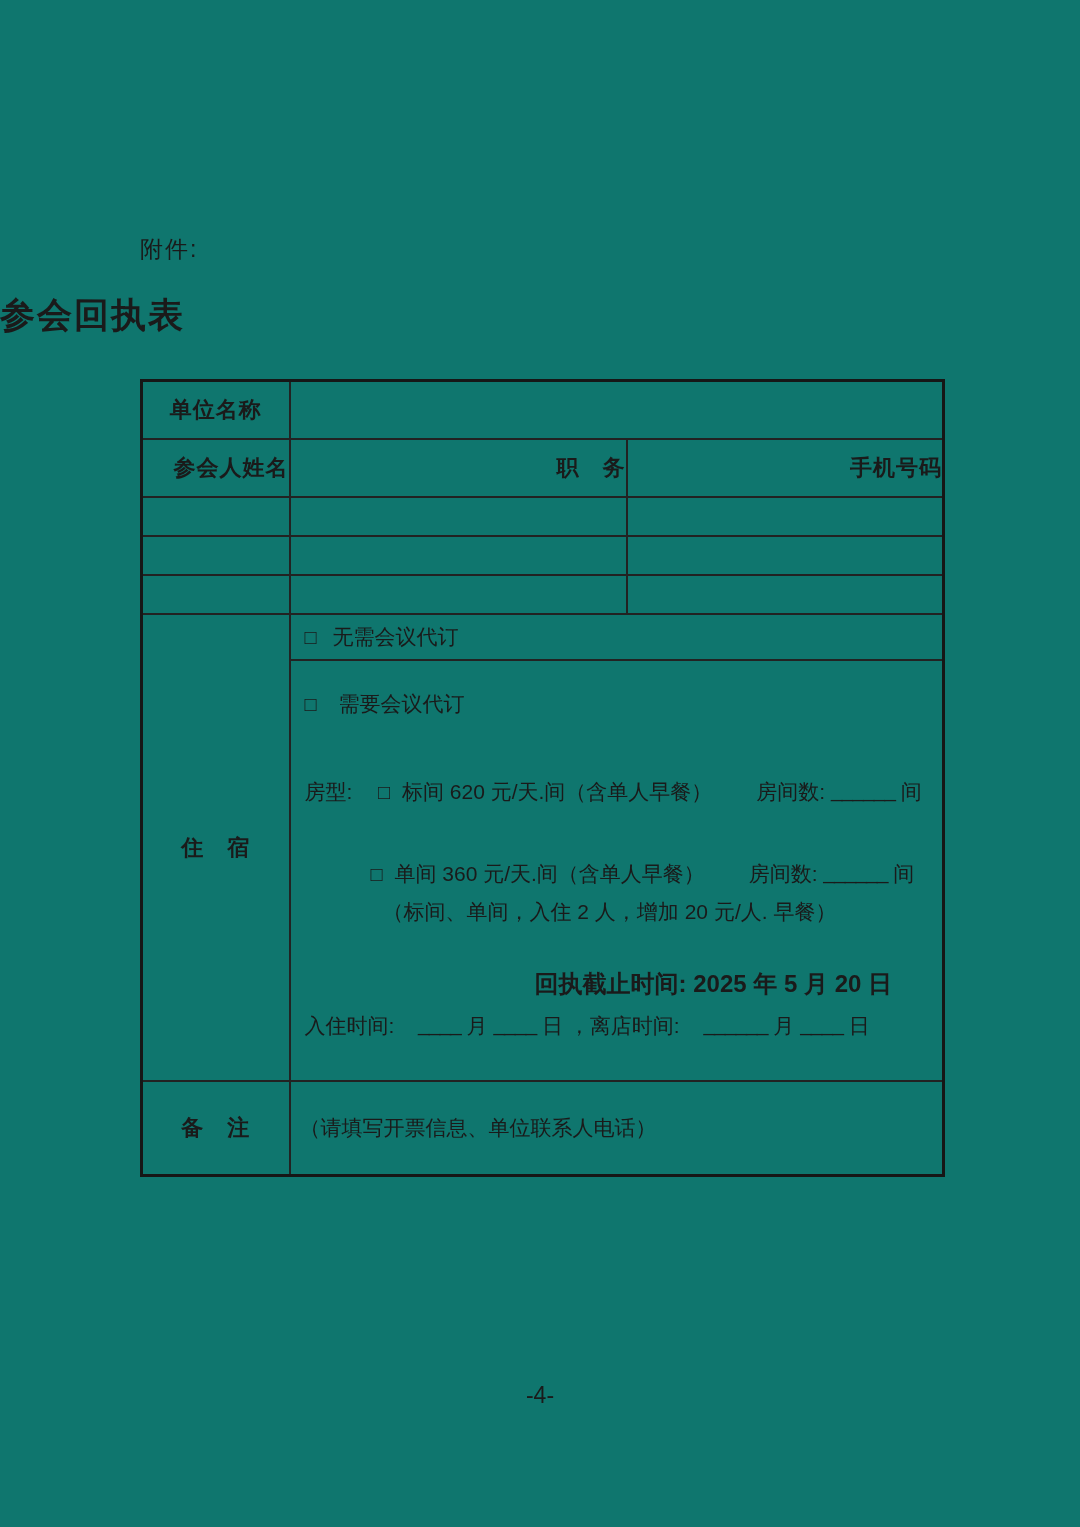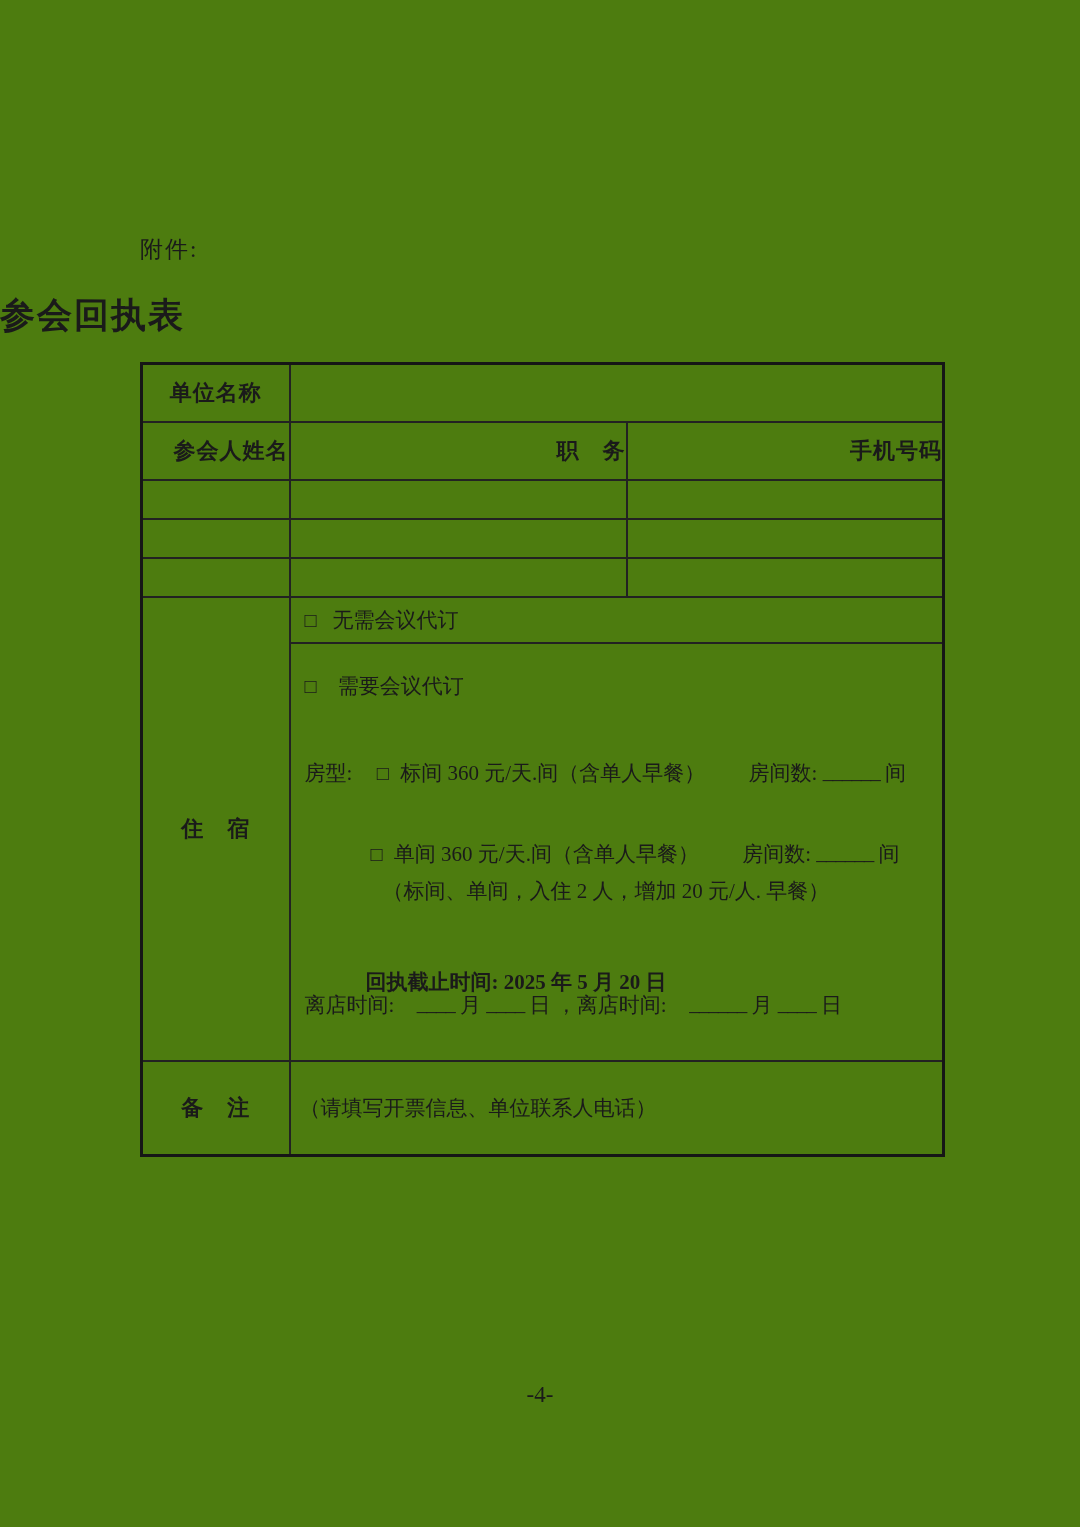--- a/index.html
+++ b/index.html
@@ -1,33 +1,33 @@
 <!DOCTYPE html>
 <html><head>
 <meta charset="utf-8">
 <style>
   html,body{margin:0;padding:0;background:#ffffff;}
   .page{
     position:relative;
     width:1080px;height:1527px;
-    background:#4d7c0f;
-    font-family:Liberation Serif, serif;
+    background:#0f766e;
+    font-family:Liberation Sans, sans-serif;
     color:#1a1a1a;
     overflow:hidden;
   }
   .attachment{
     position:absolute;left:140px;top:234px;
     font-size:23px;letter-spacing:2px;
   }
   .doc-title{
     position:absolute;left:0;top:292px;width:932px;
     text-align:left;font-size:35px;font-weight:bold;letter-spacing:2px;
   }
   table.form{
-    position:absolute;left:140px;top:362px;
+    position:absolute;left:140px;top:379px;
     width:802px;border-collapse:collapse;table-layout:fixed;
     font-size:21px;
   }
   table.form{border:3px solid #161616;}
   table.form td{border:2px solid #222222;padding:0;vertical-align:middle;}
   td.lbl{
     text-align:center;font-weight:bold;font-size:22px;letter-spacing:1px;
   }
   tr.r-unit td{height:56px;}
   tr.r-head td{height:56px;}
@@ -50,21 +50,21 @@
     display:inline-block;letter-spacing:-1px;
     transform:translateY(-2px);
     margin-top:44px;
   }
   .gapL{margin-left:38px;}
   tr.r-remarks td{height:92px;}
   .remarks-content{padding-left:9px;}
   .deadline{
     position:absolute;left:140px;top:968px;width:802px;
     box-sizing:border-box;padding-right:50px;
-    text-align:center;font-size:21px;font-weight:bold;
+    text-align:right;font-size:24px;font-weight:bold;
   }
   .page-number{
     position:absolute;left:0;top:1382px;width:1080px;
     text-align:center;font-size:23px;
   }
 </style>
 </head>
 <body>
 
 <div class="page">
@@ -121,40 +121,40 @@
 
           <div class="acc-line l-need">
             <span class="cb solo">□</span>
             <span>需要会议代订</span>
           </div>
 
           <div class="acc-line">
             <span>房型:</span>
             <span style="display:inline-block;width:14px;"></span>
             <span class="cb">□</span>
-            <span>标间 360 元/天.间（含单人早餐）</span>
+            <span>标间 620 元/天.间（含单人早餐）</span>
             <span class="gapL">房间数:</span>
             <span class="blank">______</span>
             <span>间</span>
           </div>
 
           <div class="acc-line ind1">
             <span class="cb">□</span>
             <span>单间 360 元/天.间（含单人早餐）</span>
             <span class="gapL">房间数:</span>
             <span class="blank">______</span>
             <span>间</span>
           </div>
 
           <div class="acc-line ind2">
             <span>（标间、单间，入住 2 人，增加 20 元/人. 早餐）</span>
           </div>
 
           <div class="acc-line l-checkin">
-            <span>离店时间:</span>
+            <span>入住时间:</span>
             <span style="display:inline-block;width:12px;"></span>
             <span class="blank">____</span>
             <span>月</span>
             <span class="blank">____</span>
             <span>日</span>
             <span>，离店时间:</span>
             <span style="display:inline-block;width:12px;"></span>
             <span class="blank">______</span>
             <span>月</span>
             <span class="blank">____</span>

